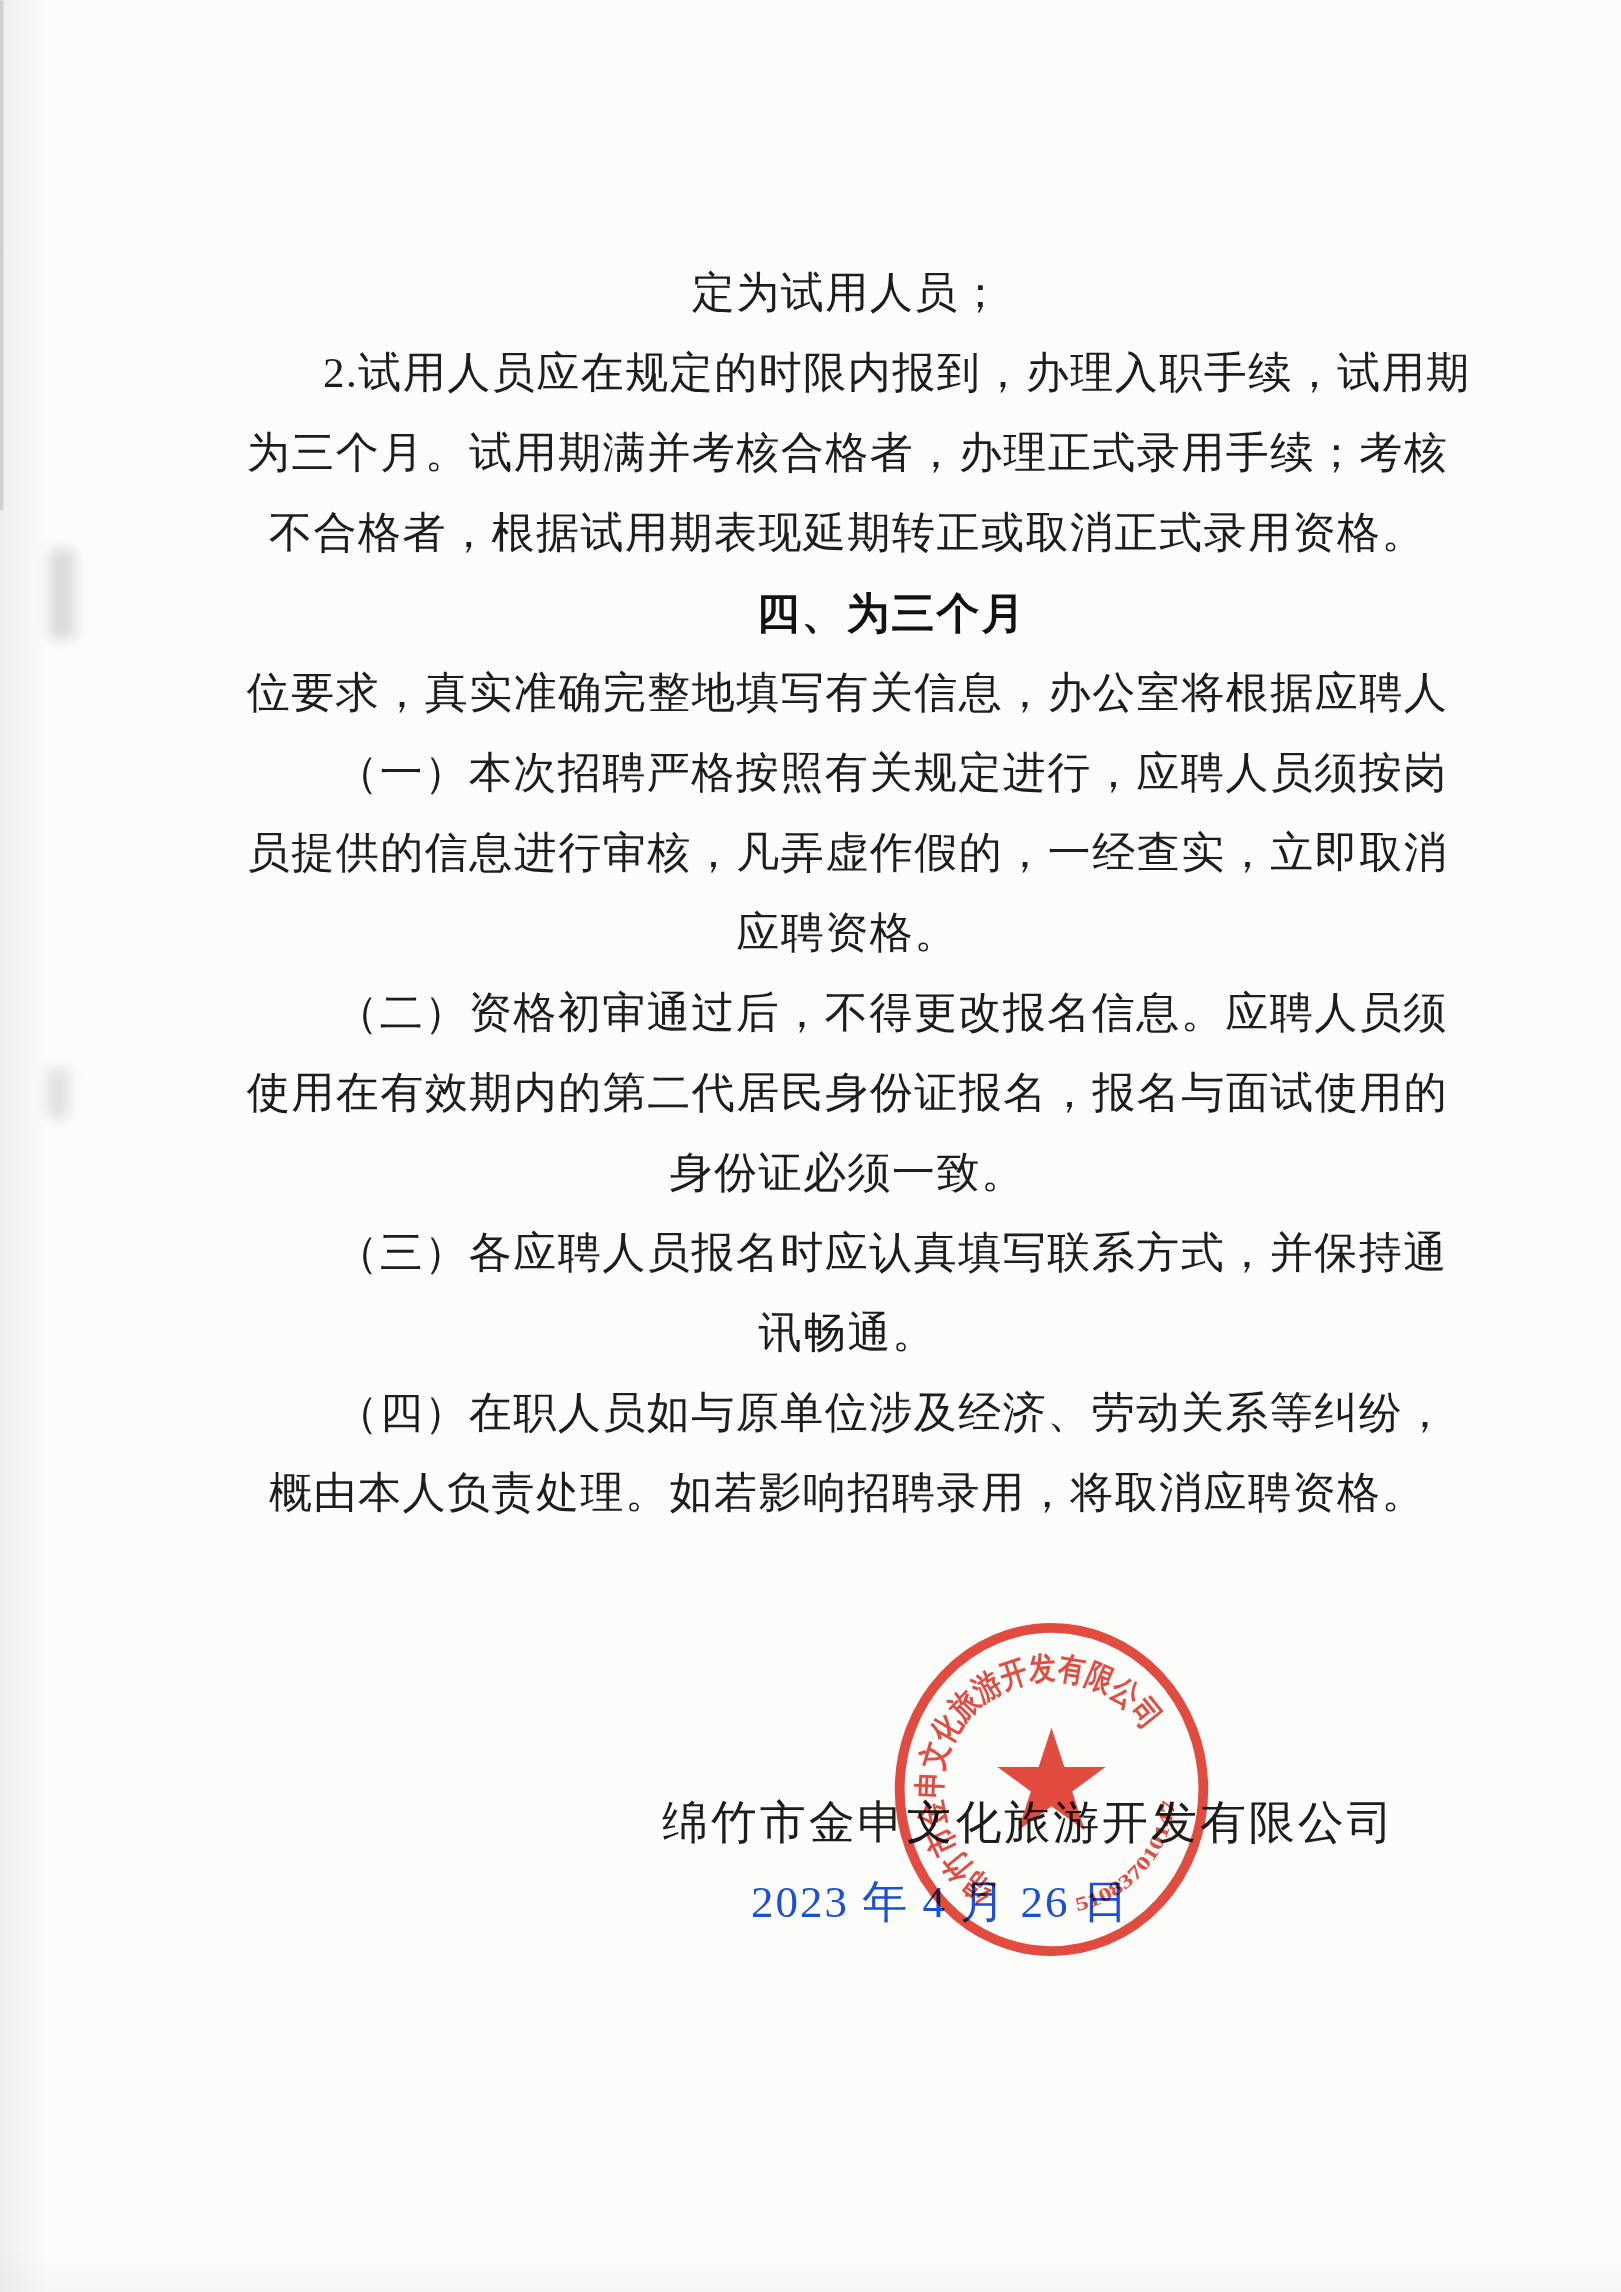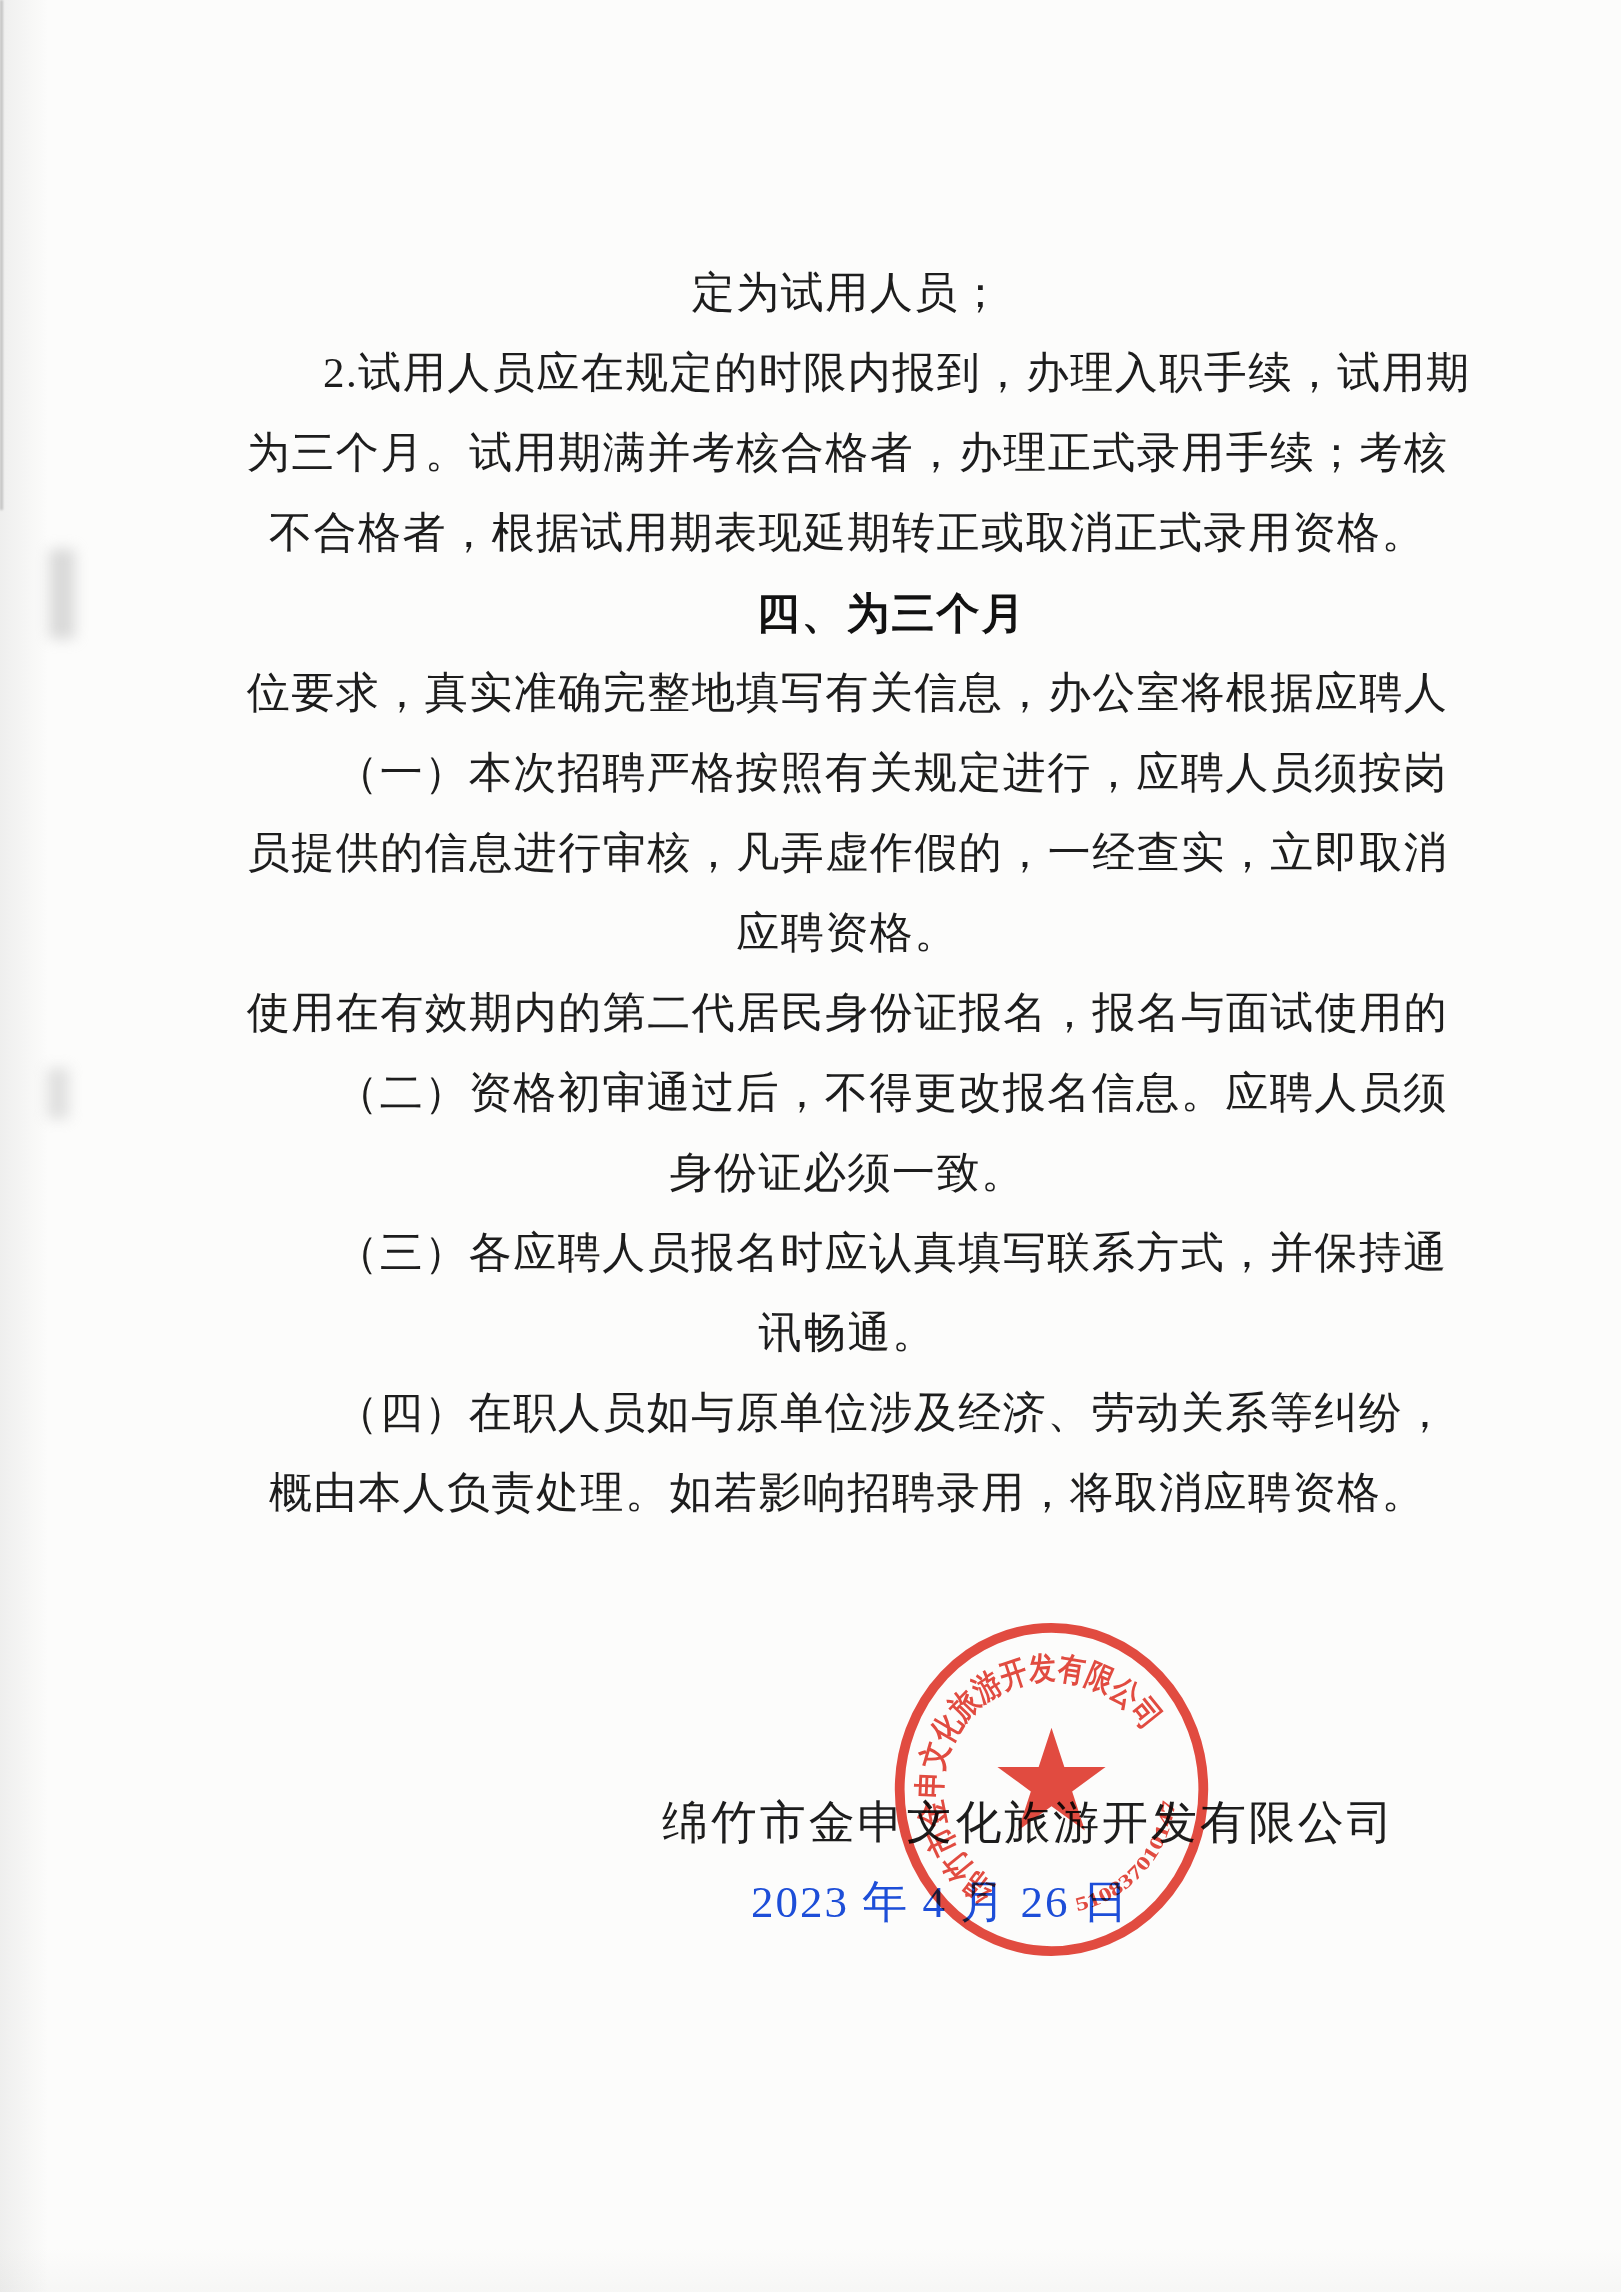--- a/index.html
+++ b/index.html
@@ -64,22 +64,22 @@
 <div class="body-text">
     <div class="line">定为试用人员；</div>
     <div class="line ind">2.试用人员应在规定的时限内报到，办理入职手续，试用期</div>
     <div class="line">为三个月。试用期满并考核合格者，办理正式录用手续；考核</div>
     <div class="line">不合格者，根据试用期表现延期转正或取消正式录用资格。</div>
     <div class="line ind bold">四、为三个月</div>
     <div class="line">位要求，真实准确完整地填写有关信息，办公室将根据应聘人</div>
     <div class="line ind">（一）本次招聘严格按照有关规定进行，应聘人员须按岗</div>
     <div class="line">员提供的信息进行审核，凡弄虚作假的，一经查实，立即取消</div>
     <div class="line">应聘资格。</div>
+    <div class="line ind">（二）资格初审通过后，不得更改报名信息。应聘人员须</div>
     <div class="line">使用在有效期内的第二代居民身份证报名，报名与面试使用的</div>
-    <div class="line ind">（二）资格初审通过后，不得更改报名信息。应聘人员须</div>
     <div class="line">身份证必须一致。</div>
     <div class="line ind">（三）各应聘人员报名时应认真填写联系方式，并保持通</div>
     <div class="line">讯畅通。</div>
     <div class="line ind">（四）在职人员如与原单位涉及经济、劳动关系等纠纷，</div>
     <div class="line">概由本人负责处理。如若影响招聘录用，将取消应聘资格。</div>
   </div>
 
 <div class="signature">绵竹市金申文化旅游开发有限公司</div>
 <div class="sign-date">2023 年 4 月 26 日</div>
 

